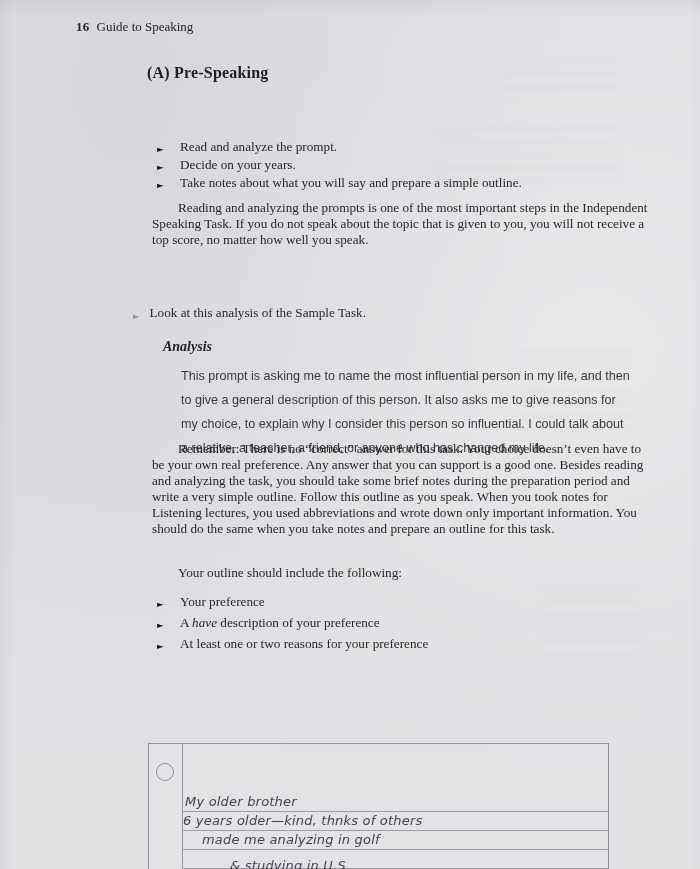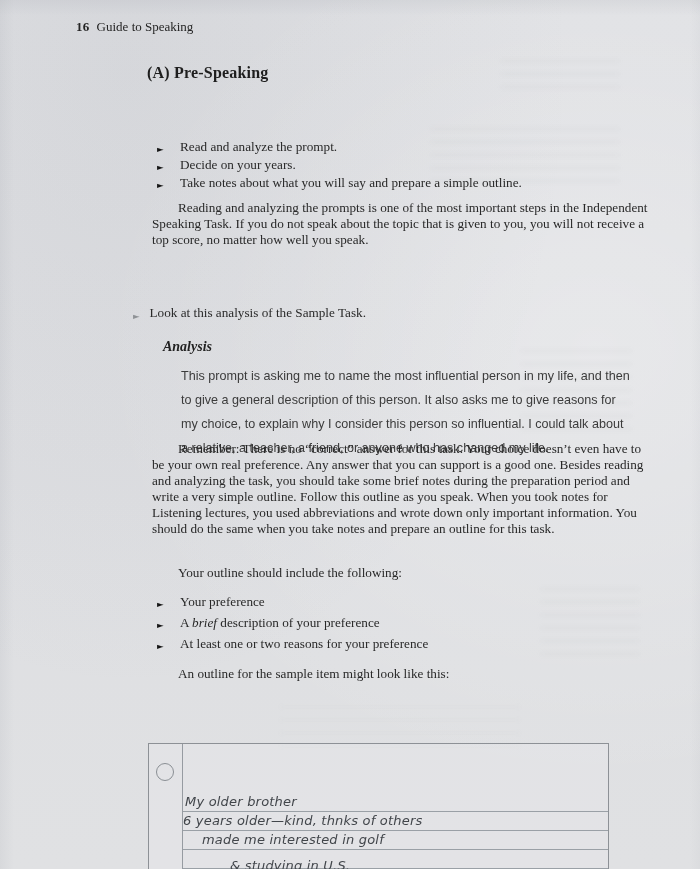--- a/index.html
+++ b/index.html
@@ -110,36 +110,35 @@
 
   <p class="abs bodytxt w ind out-intro" style="left:152px;">Your outline should include the following:</p>
 
   <ul class="abs blist outline out-list">
     <li>
       <span class="arr">►</span>
       <span>Your preference</span>
     </li>
     <li>
       <span class="arr">►</span>
-      <span><span>A </span><em class="bi">brief</em><span> description of your preference</span></span>
+      <span><span>A </span><em class="bi">have</em><span> description of your preference</span></span>
     </li>
     <li>
       <span class="arr">►</span>
       <span>At least one or two reasons for your preference</span>
     </li>
   </ul>
 
-  <p class="abs bodytxt w ind out-lead" style="left:152px;">An outline for the sample item might look like this:</p>
 
   <div class="abs notepad">
     <span class="hole"></span>
     <span class="margin-line"></span>
     <span class="rule r1"></span>
     <span class="rule r2"></span>
     <span class="rule r3"></span>
     <span class="rule r4"></span>
     <span class="hand h1">My older brother</span>
     <span class="hand h2">6 years older—kind, thnks of others</span>
-    <span class="hand h3">made me interested in golf</span>
+    <span class="hand h3">made me analyzing in golf</span>
     <span class="hand h4">&amp; studying in U.S.</span>
   </div>
 
 </div>
 
 </body></html>

